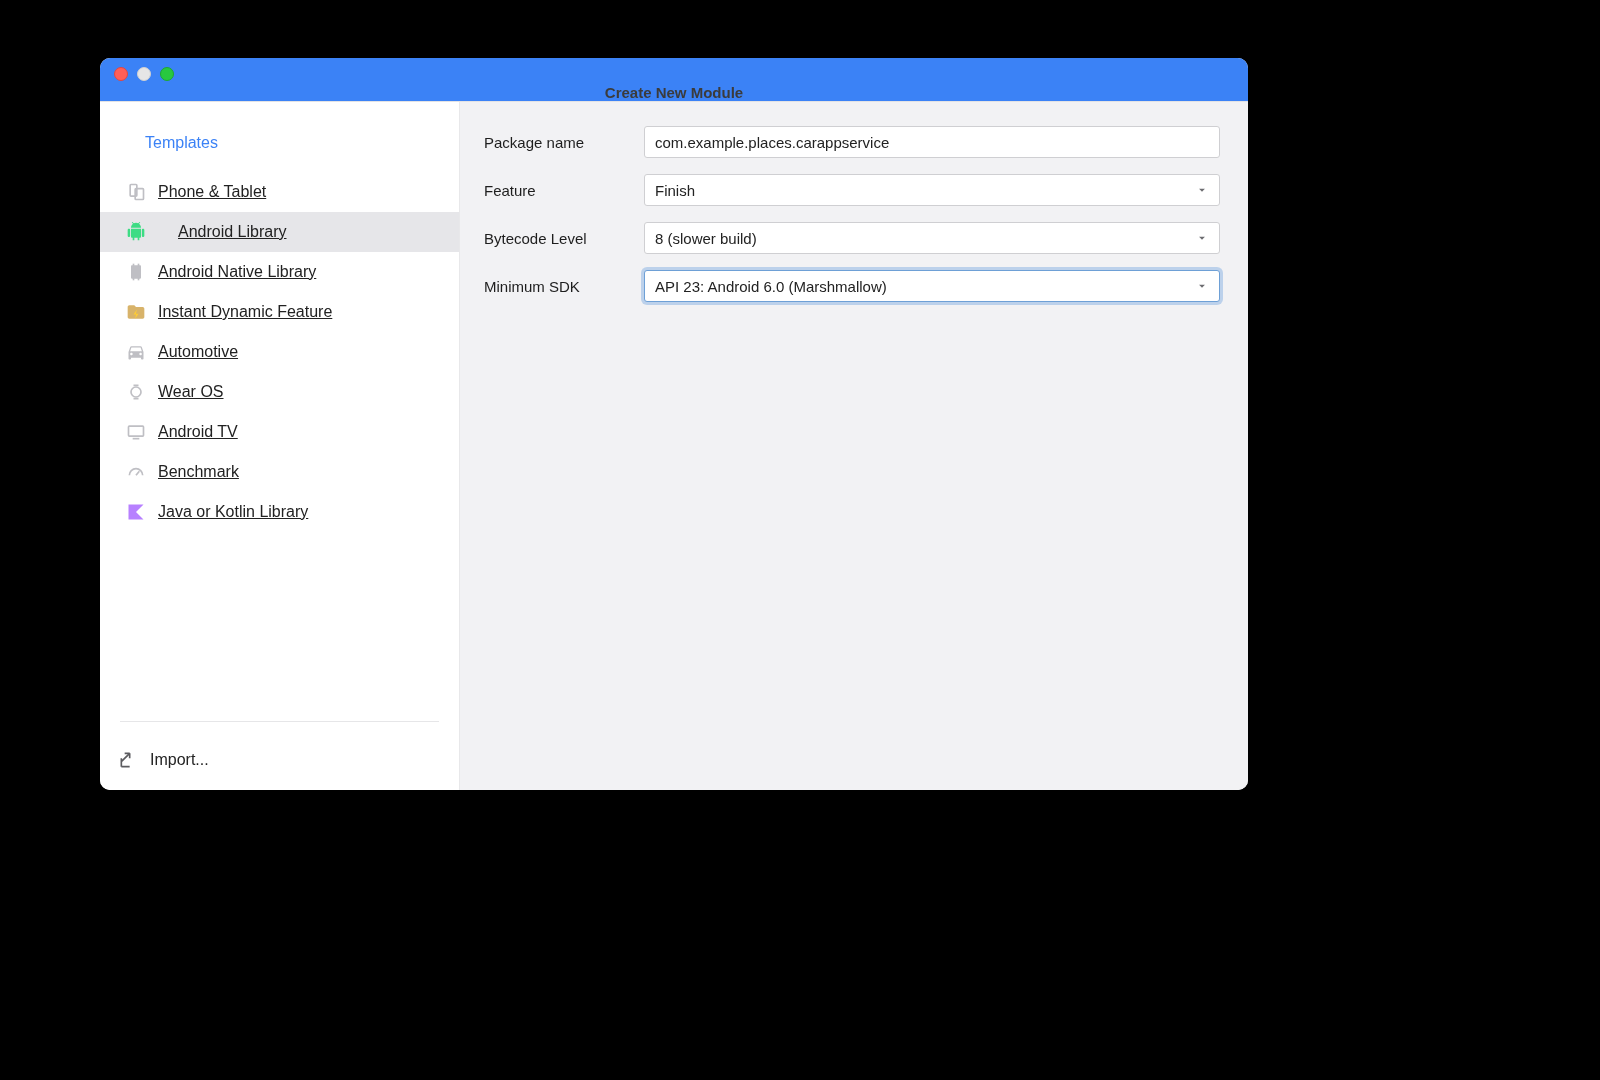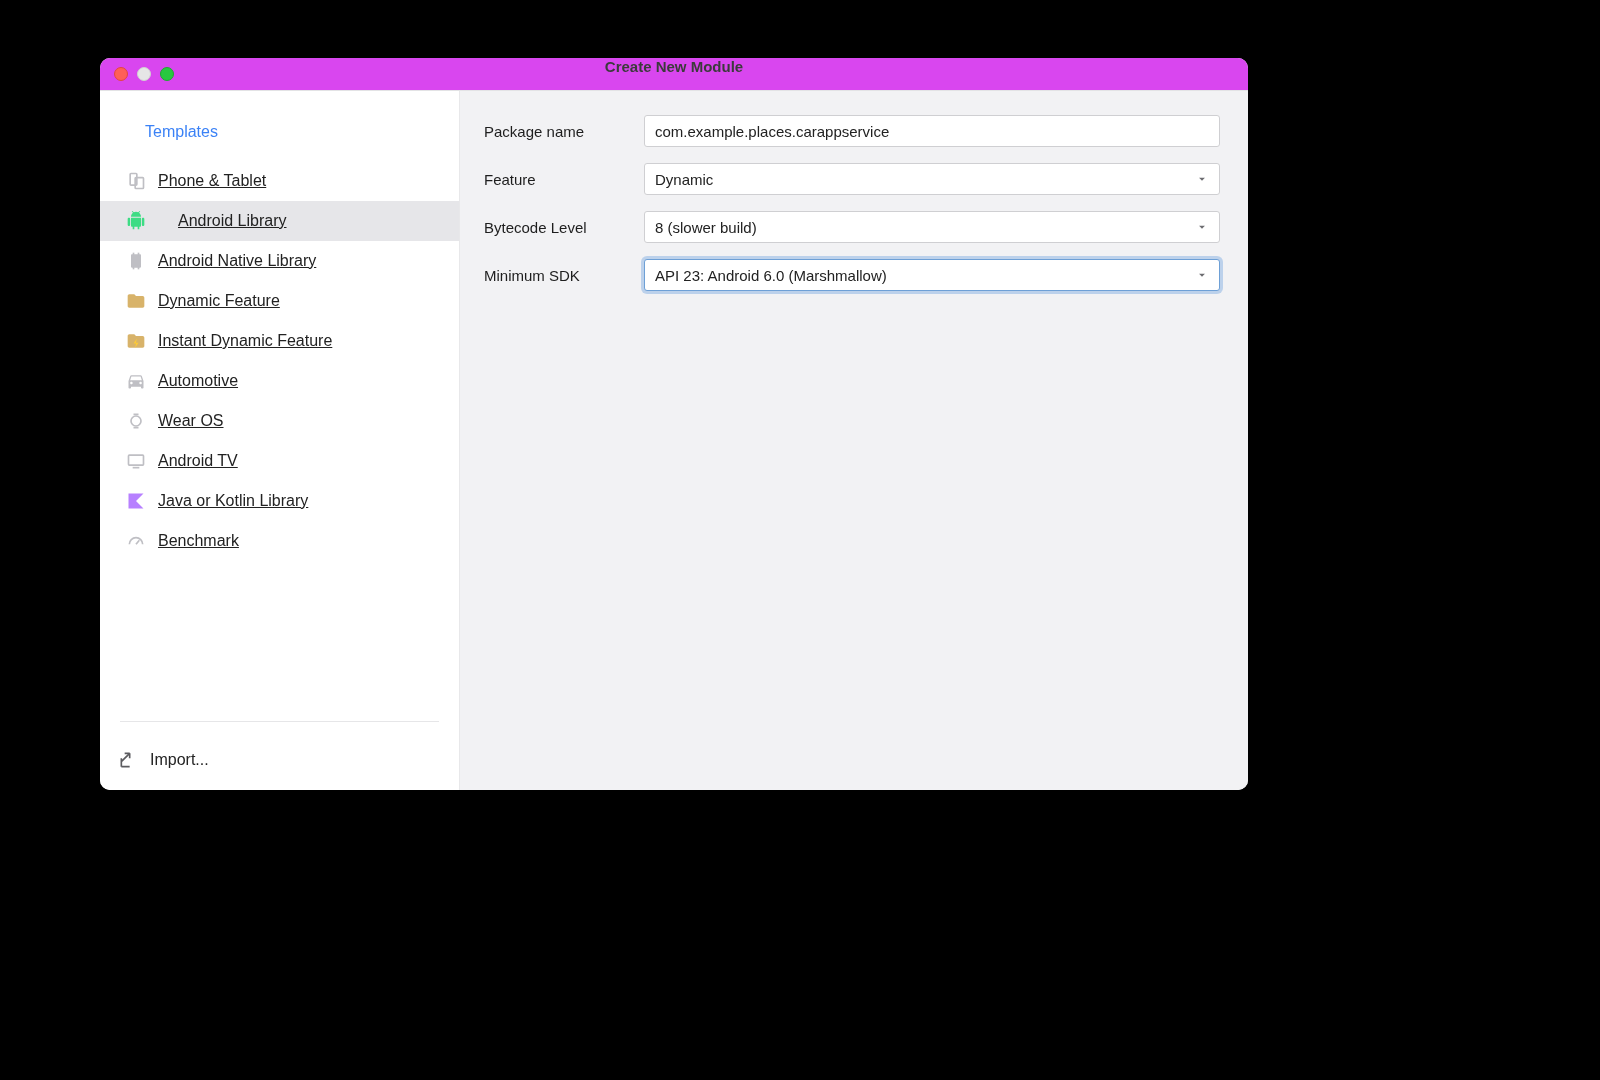--- a/index.html
+++ b/index.html
@@ -9,24 +9,24 @@
     position: absolute;
     left: 100px; top: 58px;
     width: 1148px; height: 732px;
     background: #fff;
     border-radius: 10px;
     box-shadow: 0 30px 60px rgba(0,0,0,0.5);
     display: flex; flex-direction: column;
     overflow: hidden;
   }
   .titlebar {
-    height: 33px;
-    background: #d946ef;
+    height: 44px;
+    background: #3b82f6;
     border-bottom: 1px solid #e3e3e5;
-    display: flex; align-items: flex-start;
+    display: flex; align-items: flex-end;
     position: relative;
   }
   .traffic { position: absolute; left: 14px; top: 9px; display: flex; gap: 9px; }
   .tl { width: 14px; height: 14px; border-radius: 50%; }
   .tl.close { background: #ff5f57; border: 1px solid #e24640; }
   .tl.min   { background: #e6e6e6; border: 1px solid #d0d0d0; }
   .tl.max   { background: #28c840; border: 1px solid #1fa732; }
   .title {
     margin: 0 auto;
     font-weight: 600;
@@ -184,28 +184,20 @@
                   <rect x="6" y="4" width="12" height="16" rx="1"></rect>
                   <rect x="8" y="2" width="2" height="3"></rect>
                   <rect x="14" y="2" width="2" height="3"></rect>
                   <rect x="8" y="19" width="2" height="3"></rect>
                   <rect x="14" y="19" width="2" height="3"></rect>
                 </svg>
             </span>
             <span>Android Native Library</span>
           </div>
 
-          <div class="tpl-item">
-            <span class="tpl-icon">
-              <svg viewBox="0 0 24 24" fill="#d8b36a">
-                  <path d="M10 4H4c-1.1 0-2 .9-2 2v12c0 1.1.9 2 2 2h16c1.1 0 2-.9 2-2V8c0-1.1-.9-2-2-2h-8l-2-2z"></path>
-                </svg>
-            </span>
-            <span>Dynamic Feature</span>
-          </div>
 
           <div class="tpl-item">
             <span class="tpl-icon">
               <svg viewBox="0 0 24 24">
                   <path fill="#d8b36a" d="M10 4H4c-1.1 0-2 .9-2 2v12c0 1.1.9 2 2 2h16c1.1 0 2-.9 2-2V8c0-1.1-.9-2-2-2h-8l-2-2z"></path>
                   <path fill="#ffcc33" d="M13 9l-4 6h3l-1 5 4-6h-3z"></path>
                 </svg>
             </span>
             <span>Instant Dynamic Feature</span>
           </div>
@@ -234,35 +226,35 @@
               <svg viewBox="0 0 24 24" fill="none" stroke="#bfbfc4" stroke-width="2">
                   <rect x="3" y="5" width="18" height="12" rx="1"></rect>
                   <path d="M8 20h8"></path>
                 </svg>
             </span>
             <span>Android TV</span>
           </div>
 
           <div class="tpl-item">
             <span class="tpl-icon">
-              <svg viewBox="0 0 24 24">
-                  <path fill="#b780ff" d="M3 3h18L12 12l9 9H3z"></path>
-                </svg>
-            </span>
-            <span>Java or Kotlin Library</span>
-          </div>
-
-          <div class="tpl-item">
-            <span class="tpl-icon">
               <svg viewBox="0 0 24 24" fill="none" stroke="#bfbfc4" stroke-width="2">
                   <path d="M4 16a8 8 0 0 1 16 0"></path>
                   <path d="M12 16l4-5"></path>
                 </svg>
             </span>
             <span>Benchmark</span>
+          </div>
+
+          <div class="tpl-item">
+            <span class="tpl-icon">
+              <svg viewBox="0 0 24 24">
+                  <path fill="#b780ff" d="M3 3h18L12 12l9 9H3z"></path>
+                </svg>
+            </span>
+            <span>Java or Kotlin Library</span>
           </div>
 
         </div>
 
         <div class="sep"></div>
 
         <div class="import-item">
           <span class="tpl-icon">
             <svg viewBox="0 0 24 24" fill="none" stroke="#5c5c60" stroke-width="2">
                 <path d="M4 20h10M4 20V10M14 4l-10 10"></path>
@@ -277,21 +269,21 @@
 
 
         <div class="row">
           <div class="label">Package name</div>
           <input class="text-input" value="com.example.places.carappservice" style="">
         </div>
 
         <div class="row">
           <div class="label">Feature</div>
           <div class="combo">
-            <span>Dynamic</span>
+            <span>Finish</span>
             <span class="chev"><svg viewBox="0 0 24 24" fill="#6c6c70">
                   <path d="M7 10l5 5 5-5z"></path>
                 </svg></span>
           </div>
         </div>
 
         <div class="row">
           <div class="label">Bytecode Level</div>
           <div class="combo">
             <span>8 (slower build)</span>

